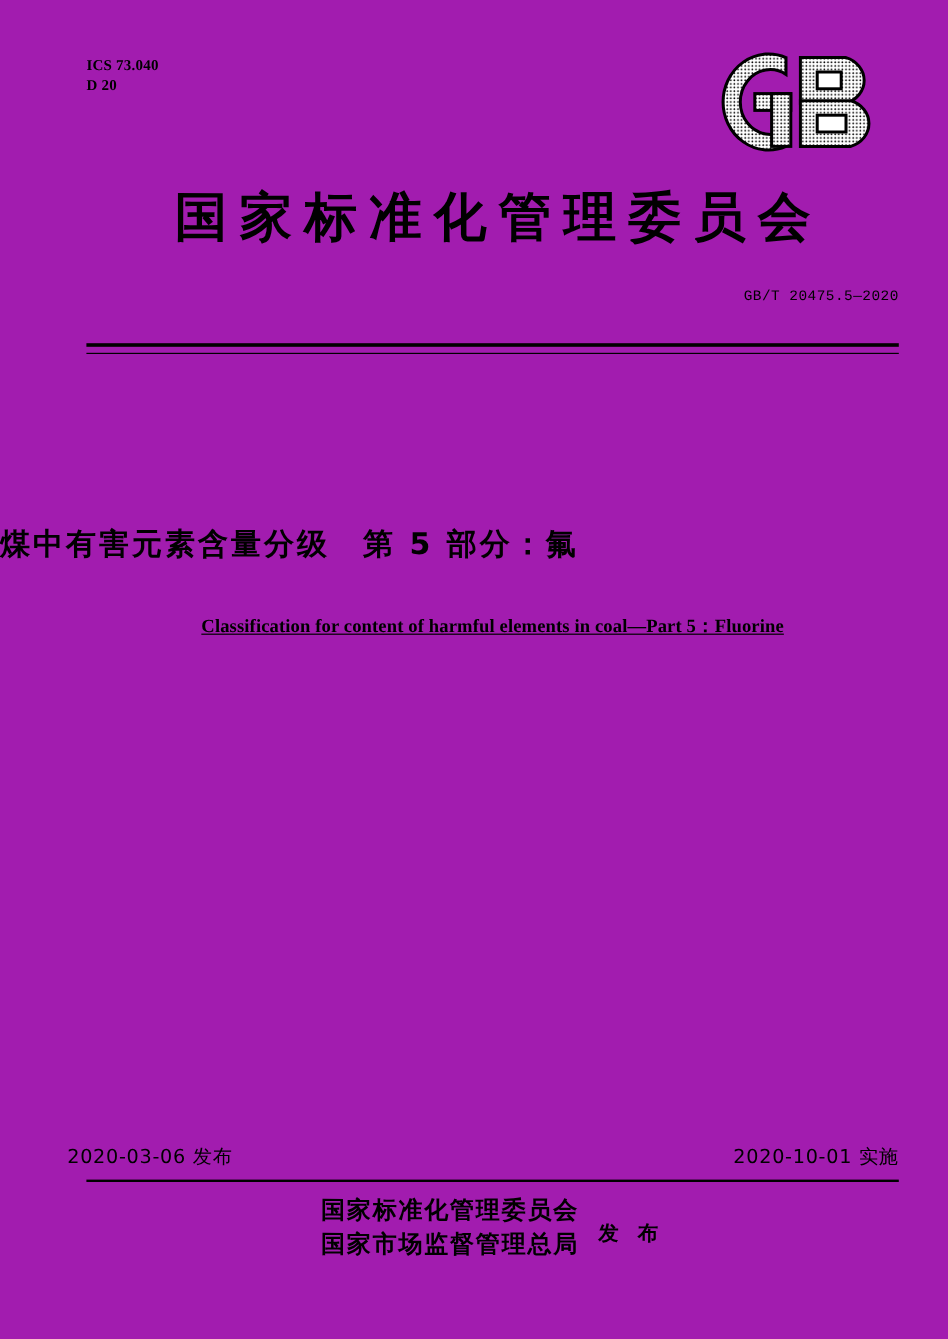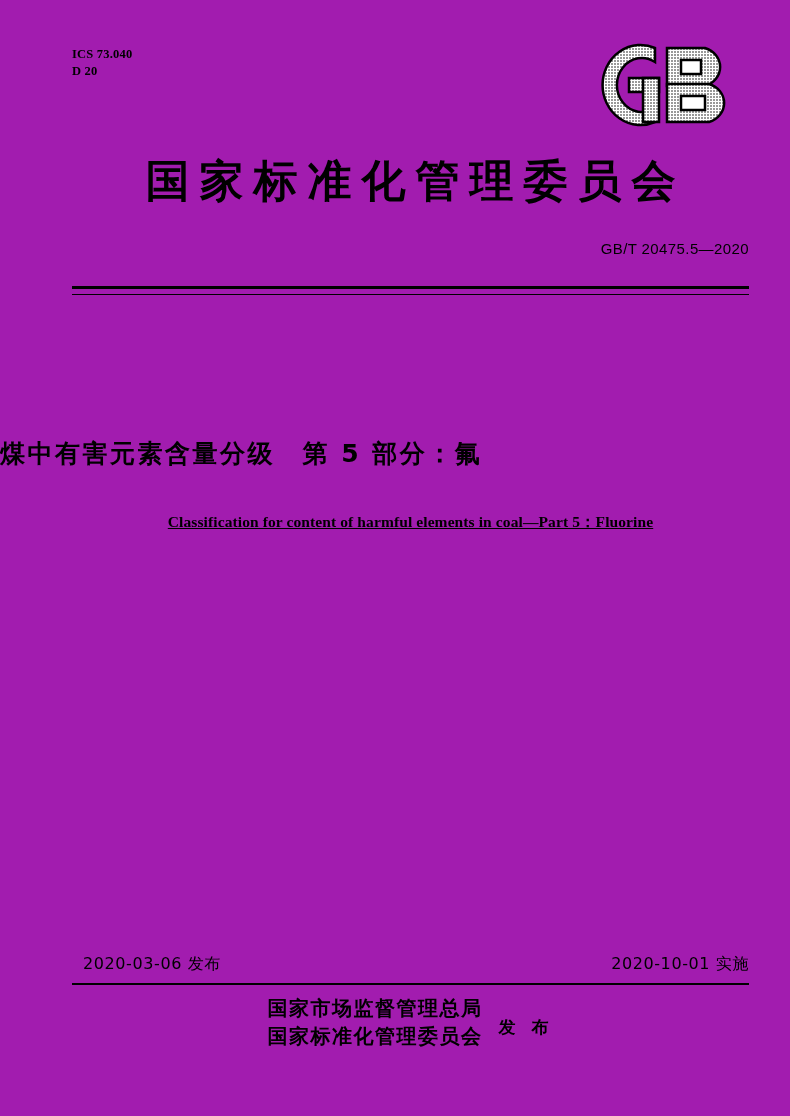--- a/index.html
+++ b/index.html
@@ -61,22 +61,22 @@
     text-indent: 10px;
     color: #000;
     white-space: nowrap;
   }
 
   
   .std-number {
     position: absolute;
     right: 72px;
     top: 240px;
-    font-family: Liberation Sans, sans-serif;
-    font-size: 15px;
+    font-family: Liberation Mono, monospace;
+    font-size: 12px;
     letter-spacing: 0.4px;
     color: #000;
     white-space: nowrap;
   }
 
   
   .rule-thick {
     position: absolute;
     left: 72px;
     right: 72px;
@@ -118,21 +118,21 @@
     font-size: 15.5px;
     letter-spacing: 0.1px;
     color: #000;
     white-space: nowrap;
     text-decoration: underline;
   }
 
   
   .issue-date {
     position: absolute;
-    left: 83px;
+    left: 56px;
     top: 954px;
     font-family: "DejaVu Sans", "Liberation Sans", sans-serif;
     font-size: 16px;
     letter-spacing: 0.6px;
     color: #000;
     white-space: nowrap;
   }
   .effective-date {
     position: absolute;
     right: 72px;
@@ -227,19 +227,19 @@
 
   <div class="doc-title-cn">煤中有害元素含量分级　第 5 部分：氟</div>
   <div class="doc-title-en">Classification for content of harmful elements in coal—Part 5：Fluorine</div>
 
   <div class="issue-date">2020-03-06 发布</div>
   <div class="effective-date">2020-10-01 实施</div>
   <div class="rule-footer"></div>
 
   <div class="publisher-block">
     <div class="publisher-names">
+      <div>国家标准化管理委员会</div>
       <div>国家市场监督管理总局</div>
-      <div>国家标准化管理委员会</div>
     </div>
     <div class="publish-word">发 布</div>
   </div>
 
 </div>
 
 </body></html>

